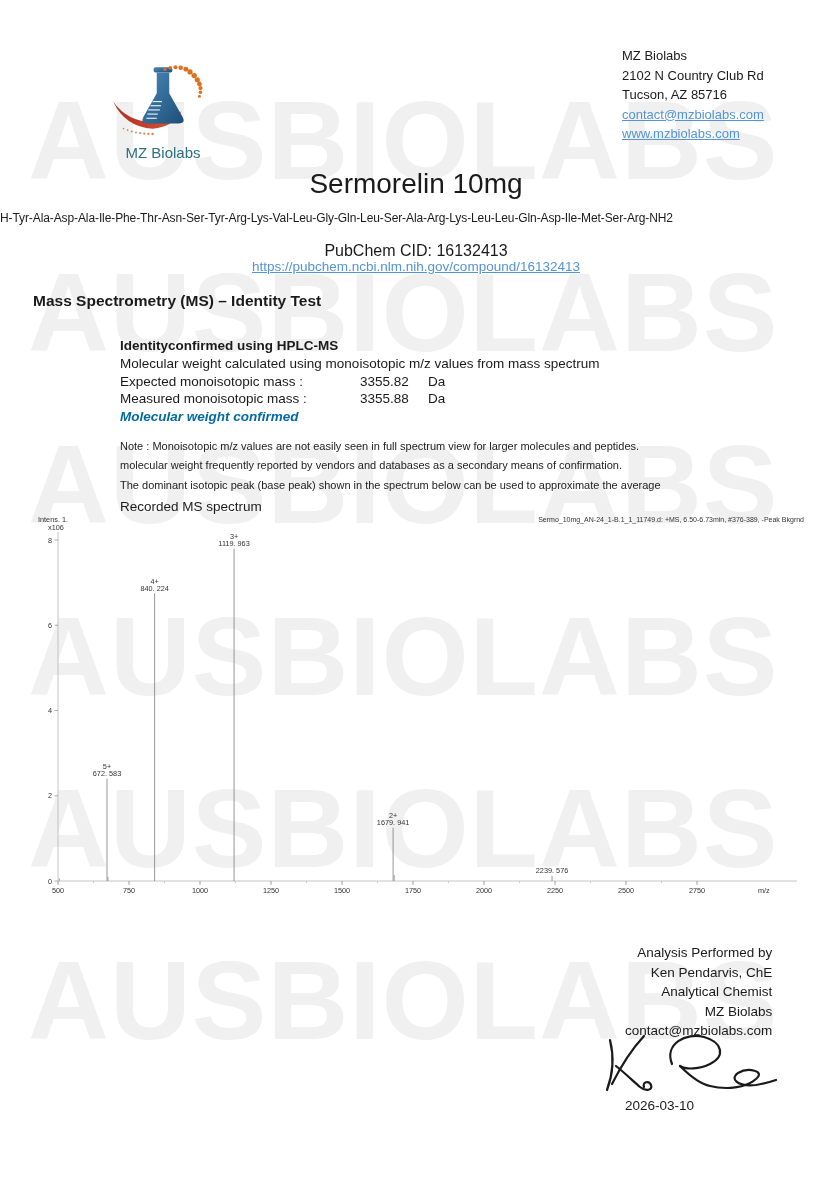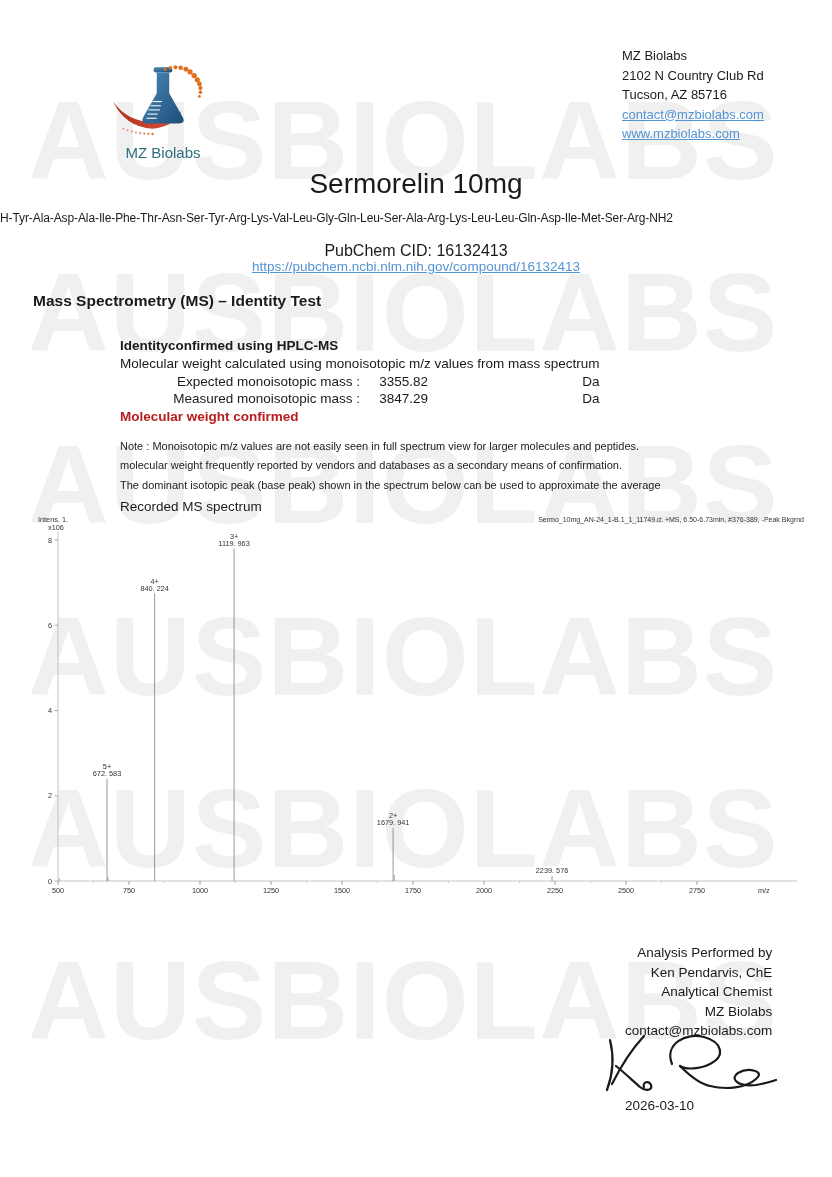--- a/index.html
+++ b/index.html
@@ -22,22 +22,22 @@
   a.link{color:#5494d4;text-decoration:underline;cursor:pointer;}
   
   .title{position:absolute;top:168px;left:0;width:100%;text-align:center;font-size:28px;}
   .sequence{position:absolute;top:211px;left:0;width:100%;font-size:12px;letter-spacing:-0.1px;}
   .pubchem{position:absolute;top:242px;left:0;width:100%;text-align:center;font-size:16px;}
   .pubchem-link{position:absolute;top:259px;left:0;width:100%;text-align:center;font-size:13.5px;}
   
   .ms-heading{position:absolute;left:33px;top:292px;font-size:15.5px;font-weight:700;}
   .ms-details{position:absolute;left:120px;top:328px;font-size:13.5px;line-height:17.8px;}
   .ms-details .b{font-weight:700;margin-top:9px;}
-  .mass-row{display:grid;grid-template-columns:240px 68px auto;text-align:right;}
-  .confirmed{color:#b91c1c;font-weight:700;}
+  .mass-row{display:grid;grid-template-columns:240px 68px auto;}
+  .confirmed{color:#0369a1;font-weight:700;font-style:italic;}
   .note{position:absolute;left:120px;top:437px;font-size:11px;line-height:19.4px;color:#222;}
   .spectrum-caption{position:absolute;left:120px;top:499px;font-size:13.5px;}
   
   .chart{position:absolute;left:36px;top:514px;width:772px;height:384px;}
   
   .footer-block{position:absolute;left:625px;top:943px;font-size:13.5px;line-height:19.5px;text-align:right;}
   .signature{position:absolute;left:600px;top:1030px;width:185px;height:68px;}
   .date{position:absolute;left:625px;top:1098px;font-size:13.5px;text-align:center;}
 </style>
 </head>
@@ -129,21 +129,21 @@
     <div class="ms-details">
       <div class="b">Identityconfirmed using HPLC-MS</div>
       <div>Molecular weight calculated using monoisotopic m/z values from mass spectrum</div>
       <div class="mass-row">
         <span>Expected monoisotopic mass :</span>
         <span>3355.82</span>
         <span>Da</span>
       </div>
       <div class="mass-row">
         <span>Measured monoisotopic mass :</span>
-        <span>3847.29</span>
+        <span>3355.88</span>
         <span>Da</span>
       </div>
       <div class="confirmed">Molecular weight confirmed</div>
     </div>
 
     <div class="note">
       <div>Note : Monoisotopic m/z values are not easily seen in full spectrum view for larger molecules and peptides.</div>
       <div>molecular weight frequently reported by vendors and databases as a secondary means of confirmation.</div>
       <div>The dominant isotopic peak (base peak) shown in the spectrum below can be used to approximate the average</div>
     </div>

